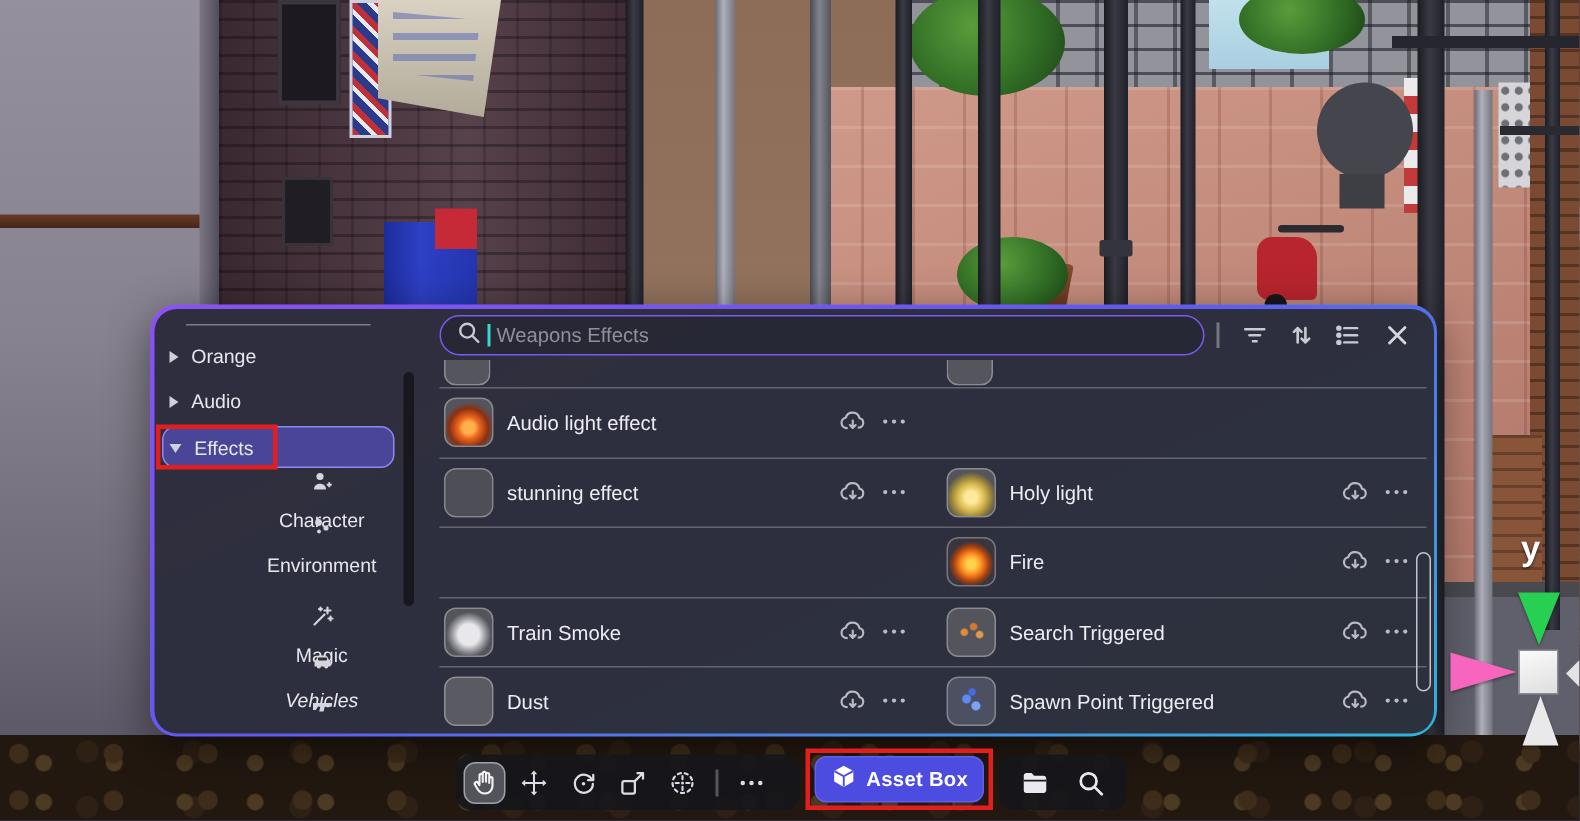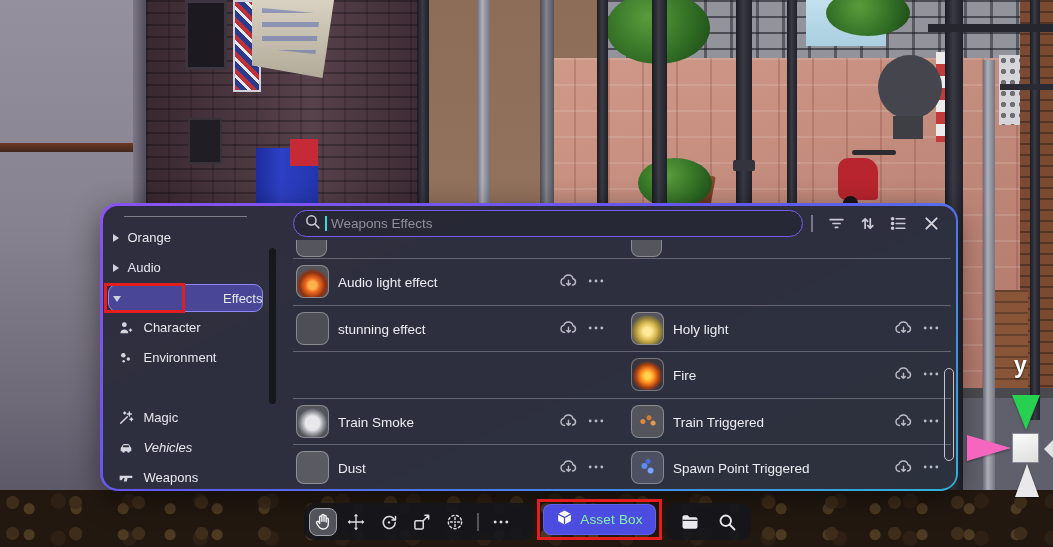--- a/index.html
+++ b/index.html
@@ -80,21 +80,21 @@
   .panel-frame{left:100px;top:203px;width:858px;height:288px;border-radius:18px;padding:2.5px;
     box-sizing:border-box;background:linear-gradient(155deg,#8a52f2 0%,#6159ee 45%,#2fb3dc 100%);
     box-shadow:0 8px 30px rgba(0,0,0,.45);}
   .panel-inner{position:relative;width:100%;height:100%;border-radius:15px;
     background:rgba(44,45,56,.97);overflow:hidden;}
 
   
   .sb-divider{left:21px;top:10px;width:123px;height:1px;background:rgba(255,255,255,.38);}
   .sb-item{left:0;height:30px;display:flex;align-items:center;color:#e7e7ee;font-size:13px;font-weight:500;cursor:pointer;}
   .sb-cat{left:10px;width:150px;gap:9px;}
-  .sb-sub{left:15px;width:140px;gap:9px;}
+  .sb-sub{left:42px;width:140px;gap:9px;flex-direction:column;}
   .caret-r{width:0;height:0;border-top:4.5px solid transparent;border-bottom:4.5px solid transparent;border-left:6px solid #cfd0da;}
   .caret-d{width:0;height:0;border-left:4.5px solid transparent;border-right:4.5px solid transparent;border-top:6px solid #cfd0da;}
   .sb-selected{left:5px;top:78px;width:155px;height:28px;border-radius:9px;
     background:rgba(76,72,158,.92);border:1.5px solid #8e89f2;box-sizing:border-box;}
   .sb-scroll{left:166px;top:42px;width:7px;height:156px;border-radius:4px;background:#17171d;}
   .sb-icon{width:17px;height:17px;flex:0 0 17px;display:flex;align-items:center;justify-content:center;}
   .sb-icon svg{width:16px;height:16px;}
 
   
   .searchbar{left:293px;top:210px;width:510px;height:27px;border-radius:14px;
@@ -157,21 +157,21 @@
   .tb-files{left:666px;width:85px;justify-content:space-evenly;}
   .tool-btn{width:28px;height:28px;display:flex;align-items:center;justify-content:center;
     color:#dcdde4;border-radius:8px;cursor:pointer;flex:0 0 auto;}
   .tool-btn svg{width:20px;height:20px;}
   .tool-btn.active{background:#53535b;border:1.2px solid #a0a1a9;box-sizing:border-box;}
   .tb-divider{width:1.5px;height:18px;background:rgba(255,255,255,.28);margin:0 3px;flex:0 0 auto;}
   .assetbox-btn{left:543px;top:504px;width:113px;height:31px;border-radius:8px;background:#4c4ce0;
     display:flex;align-items:center;justify-content:center;gap:7px;cursor:pointer;
     box-shadow:0 0 0 1px rgba(130,130,255,.4) inset;}
   .assetbox-btn svg{width:17px;height:17px;}
-  .assetbox-btn .lbl{color:#86efac;font-size:13.5px;font-weight:400;letter-spacing:.2px;}
+  .assetbox-btn .lbl{color:#ffffff;font-size:13.5px;font-weight:700;letter-spacing:.2px;}
 
   
   .gz-y{left:1014px;top:352px;color:#fff;font-size:23px;font-weight:700;
     text-shadow:0 1px 2px rgba(0,0,0,.7);}
   .gz-green{left:1012px;top:395px;width:0;height:0;border-left:14px solid transparent;
     border-right:14px solid transparent;border-top:35px solid #28d052;filter:drop-shadow(0 1px 1px rgba(0,0,0,.4));}
   .gz-pink{left:967px;top:435px;width:0;height:0;border-top:13px solid transparent;
     border-bottom:13px solid transparent;border-left:44px solid #f666be;filter:drop-shadow(0 1px 1px rgba(0,0,0,.4));}
   .gz-cube{left:1012px;top:433px;width:27px;height:30px;background:linear-gradient(160deg,#fbfbfc,#dededf);
     border:1px solid #8a8a92;box-sizing:border-box;}
@@ -242,21 +242,21 @@
 
       <div class="abs sb-item sb-cat" style="top:17px;">
         <span class="caret-r"></span>
         <span>Orange</span>
       </div>
       <div class="abs sb-item sb-cat" style="top:47px;">
         <span class="caret-r"></span>
         <span>Audio</span>
       </div>
       <div class="abs sb-selected"></div>
-      <div class="abs sb-item sb-cat" style="top:78px;justify-content:space-between;">
+      <div class="abs sb-item sb-cat" style="top:78px;">
         <span class="caret-d"></span>
         <span>Effects</span>
       </div>
 
       <div class="abs sb-item sb-sub" style="top:107px;">
         <span class="sb-icon">
           <svg viewBox="0 0 24 24" fill="#d4d5dd">
               <circle cx="9.5" cy="7" r="3.6"></circle>
               <path d="M3.5 20c0-3.6 2.6-5.7 6-5.7s6 2.1 6 5.7z"></path>
               <path d="M17.8 12.7h1.9v5h-1.9z"></path>
@@ -454,21 +454,21 @@
     <span class="dots">
         <svg viewBox="0 0 24 24" fill="currentColor">
           <circle cx="5" cy="12" r="1.7"></circle>
           <circle cx="12" cy="12" r="1.7"></circle>
           <circle cx="19" cy="12" r="1.7"></circle>
         </svg>
       </span>
   </div>
   <div class="abs cell" style="left:628px;top:398px;">
     <div class="thumb th-spikes"></div>
-    <span class="label">Train Triggered</span>
+    <span class="label">Search Triggered</span>
     <span class="cloud">
         <svg viewBox="0 0 24 24" fill="none" stroke="currentColor" stroke-width="1.8" stroke-linecap="round" stroke-linejoin="round">
           <path d="M7 17a4.5 4.5 0 0 1-.9-8.9A6 6 0 0 1 17.7 8.6 4 4 0 0 1 17 16.5"></path>
           <path d="M12 10.5v6M9.6 14.4l2.4 2.4 2.4-2.4"></path>
         </svg>
       </span>
     <span class="dots">
         <svg viewBox="0 0 24 24" fill="currentColor">
           <circle cx="5" cy="12" r="1.7"></circle>
           <circle cx="12" cy="12" r="1.7"></circle>

